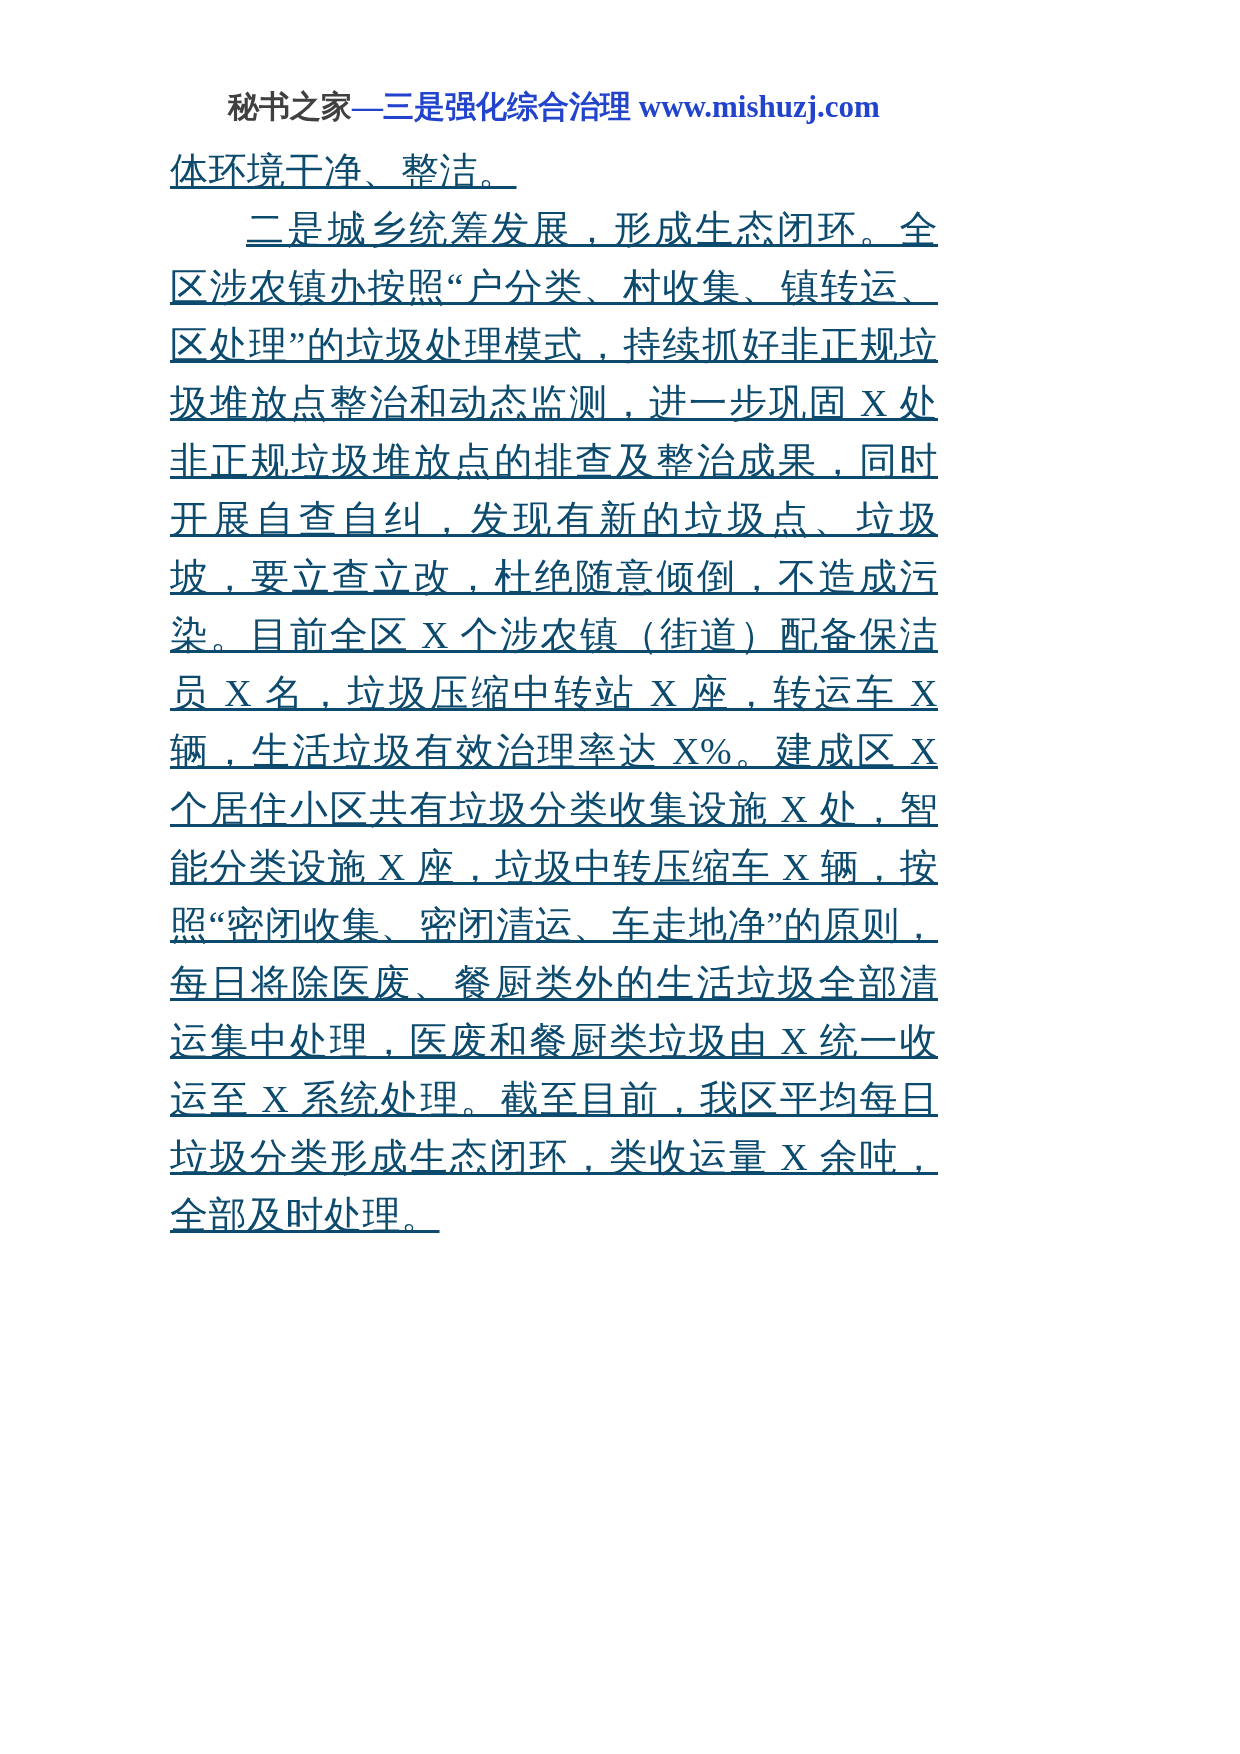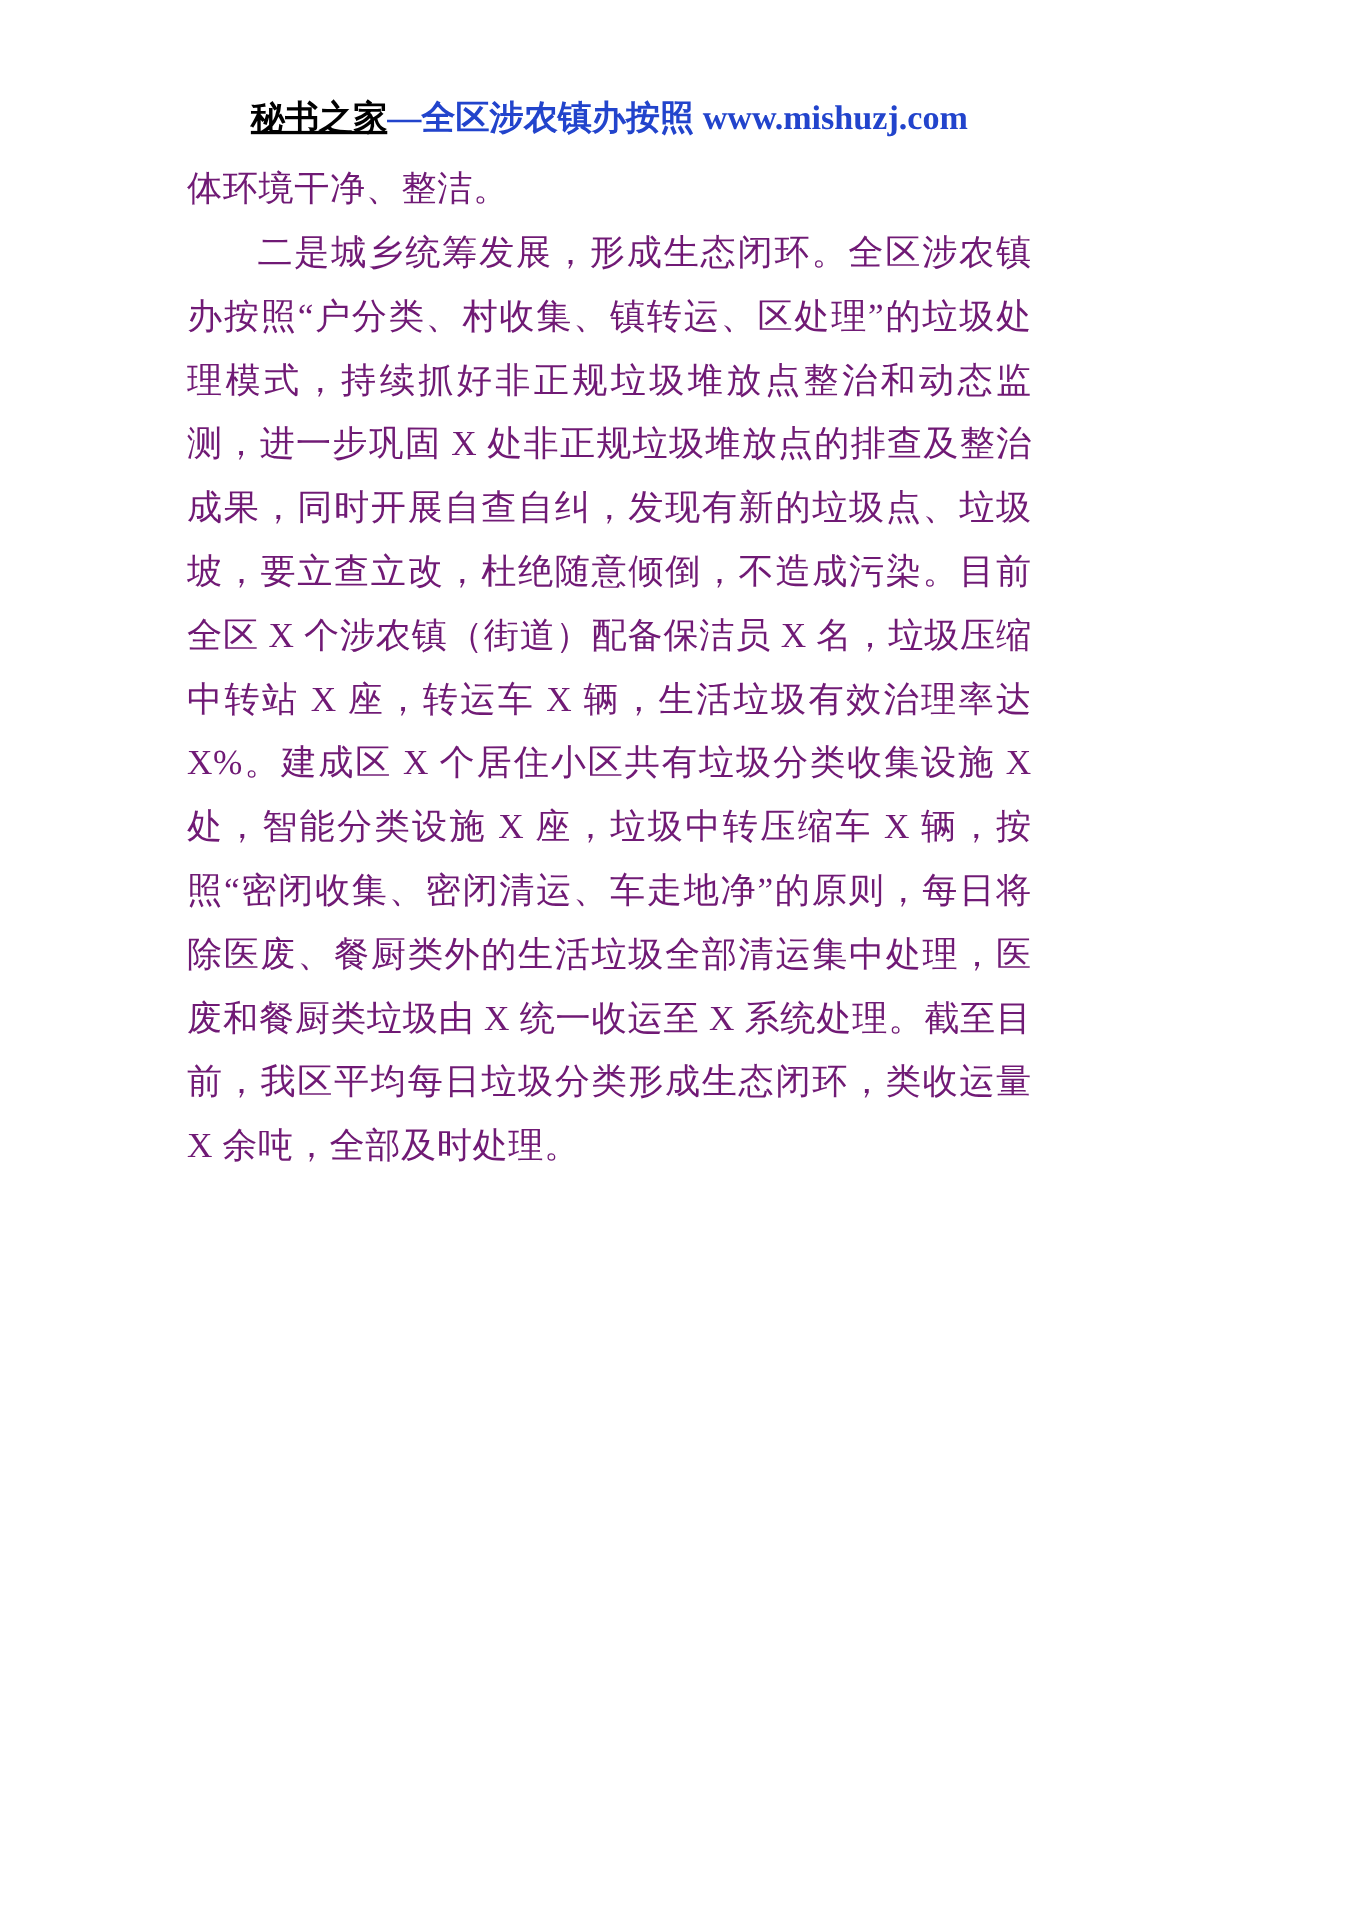--- a/index.html
+++ b/index.html
@@ -20,42 +20,43 @@
     width: 768px;
   }
   .doc-header {
     text-align: center;
     font-size: 31px;
     line-height: 42px;
     font-weight: bold;
     margin-bottom: 14px;
     white-space: nowrap;
   }
-  .site-name  { color: #000000; text-decoration: underline; }
+  .site-name  { color: #404040; }
   .tagline    { color: #2244cc; }
   .para {
-    font-size: 32px;
+    font-size: 38px;
     line-height: 58px;
-    color: #701a75;
+    color: #0c4a6e;
     text-align: justify;
     text-justify: inter-ideograph;
     text-align-last: left;
     letter-spacing: 0.5px;
+    text-decoration: underline;
   }
   .para.indent { text-indent: 2em; }
   .para.tight  { line-height: 51px; }
 </style>
 </head>
 <body>
 
 <div class="page">
   <div class="content">
 
     <div class="doc-header">
-      <span class="site-name">秘书之家</span><span class="tagline">—全区涉农镇办按照 www.mishuzj.com</span>
+      <span class="site-name">秘书之家</span><span class="tagline">—三是强化综合治理 www.mishuzj.com</span>
     </div>
 
     <p class="para">体环境干净、整洁。</p>
 
     <p class="para indent">二是城乡统筹发展，形成生态闭环。全区涉农镇办按照“户分类、村收集、镇转运、区处理”的垃圾处理模式，持续抓好非正规垃圾堆放点整治和动态监测，进一步巩固 X 处非正规垃圾堆放点的排查及整治成果，同时开展自查自纠，发现有新的垃圾点、垃圾坡，要立查立改，杜绝随意倾倒，不造成污染。目前全区 X 个涉农镇（街道）配备保洁员 X 名，垃圾压缩中转站 X 座，转运车 X 辆，生活垃圾有效治理率达 X%。建成区 X 个居住小区共有垃圾分类收集设施 X 处，智能分类设施 X 座，垃圾中转压缩车 X 辆，按照“密闭收集、密闭清运、车走地净”的原则，每日将除医废、餐厨类外的生活垃圾全部清运集中处理，医废和餐厨类垃圾由 X 统一收运至 X 系统处理。截至目前，我区平均每日垃圾分类形成生态闭环，类收运量 X 余吨，全部及时处理。</p>
 
 
   </div>
 </div>
 

